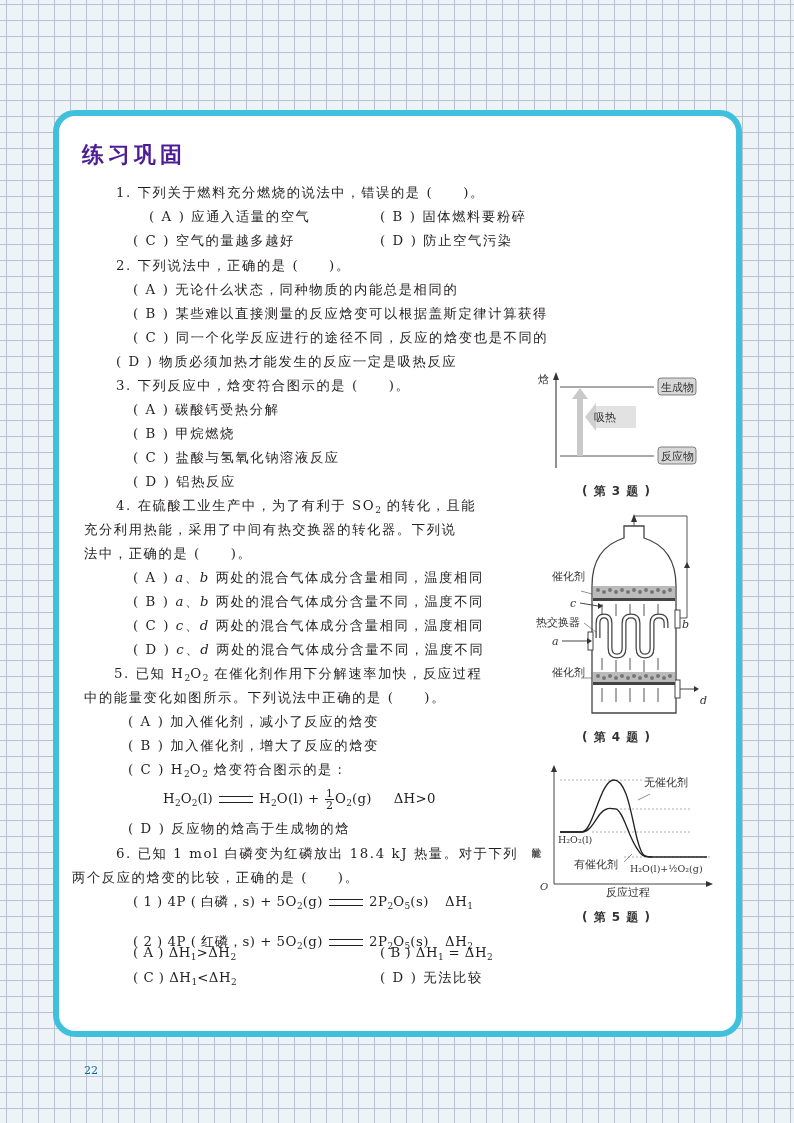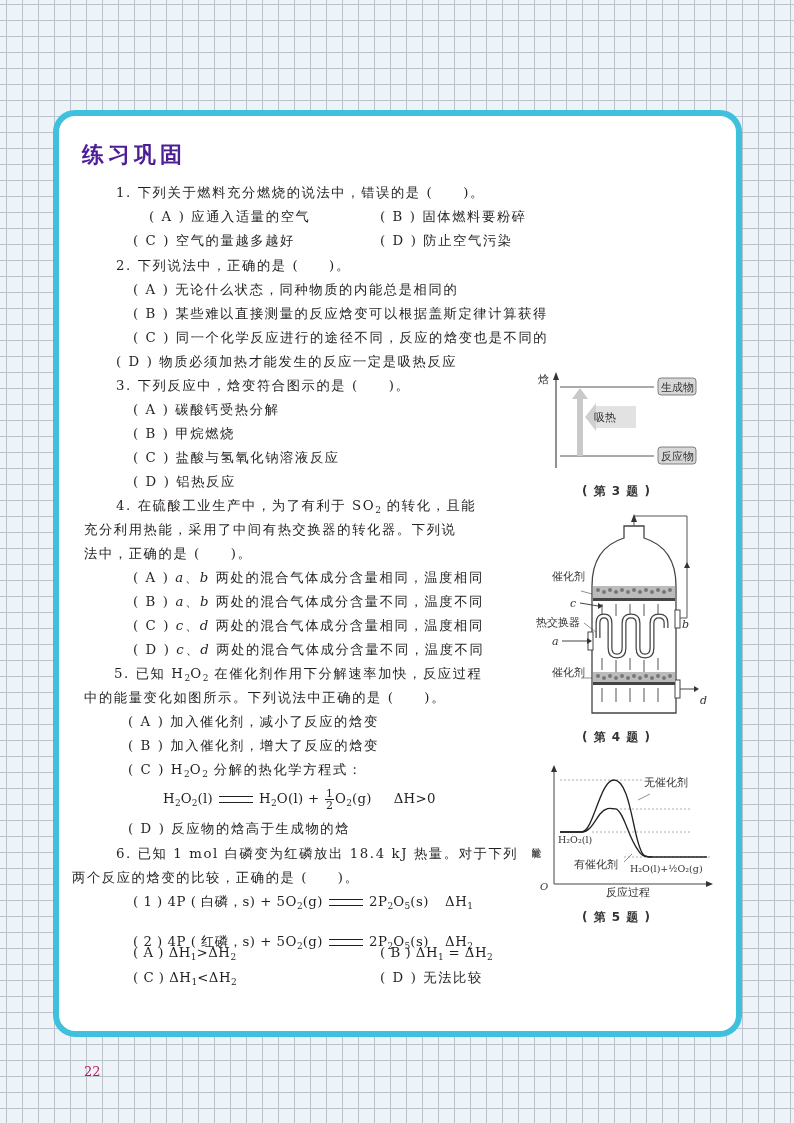--- a/index.html
+++ b/index.html
@@ -23,21 +23,21 @@
     font-weight:bold; font-size:22px; color:#4c1d95; letter-spacing:4px;
   }
   .line { position:absolute; font-size:13.3px; white-space:nowrap; letter-spacing:1.6px; line-height:16px; }
   sub { font-size:9px; vertical-align:-3px; line-height:0; letter-spacing:0; }
   i.v { font-style:italic; }
   .frac { display:inline-block; vertical-align:middle; text-align:center; font-size:11px; line-height:11px; margin:0 1px; letter-spacing:0;}
   .frac span { display:block; }
   .frac .num { border-bottom:1px solid #231f20; padding:0 1px; }
   .eqsign { display:inline-block; width:34px; height:5px; border-top:1px solid #231f20; border-bottom:1px solid #231f20; vertical-align:middle; margin:0 6px; }
   .caption { position:absolute; font-family:"DejaVu Sans","Liberation Sans",sans-serif; font-weight:bold; font-size:12px; color:#333; letter-spacing:1px; }
-  .pageno { position:absolute; left:84px; top:1064px; font-size:13px; color:#be185d; }
+  .pageno { position:absolute; left:84px; top:1064px; font-size:11px; color:#0369a1; }
   svg text { font-family:"DejaVu Serif","Liberation Serif",serif; }
 </style>
 </head>
 <body>
 
 <div class="card"></div>
 
 <div class="title">练习巩固</div>
 
 <div class="line" style="left:116px;top:185px;">1. 下列关于燃料充分燃烧的说法中，错误的是 (　　)。</div>
@@ -63,21 +63,21 @@
 <div class="line" style="left:84px;top:546px;">法中，正确的是 (　　)。</div>
 <div class="line" style="left:133px;top:570px;"><span>( A ) </span><i class="v">a</i><span>、</span><i class="v">b</i><span> 两处的混合气体成分含量相同，温度相同</span></div>
 <div class="line" style="left:133px;top:594px;"><span>( B ) </span><i class="v">a</i><span>、</span><i class="v">b</i><span> 两处的混合气体成分含量不同，温度不同</span></div>
 <div class="line" style="left:133px;top:618px;"><span>( C ) </span><i class="v">c</i><span>、</span><i class="v">d</i><span> 两处的混合气体成分含量相同，温度相同</span></div>
 <div class="line" style="left:133px;top:642px;"><span>( D ) </span><i class="v">c</i><span>、</span><i class="v">d</i><span> 两处的混合气体成分含量不同，温度不同</span></div>
 
 <div class="line" style="left:114px;top:666px;"><span>5. 已知 H</span><sub>2</sub><span>O</span><sub>2</sub><span> 在催化剂作用下分解速率加快，反应过程</span></div>
 <div class="line" style="left:84px;top:690px;">中的能量变化如图所示。下列说法中正确的是 (　　)。</div>
 <div class="line" style="left:128px;top:714px;">( A ) 加入催化剂，减小了反应的焓变</div>
 <div class="line" style="left:128px;top:738px;">( B ) 加入催化剂，增大了反应的焓变</div>
-<div class="line" style="left:128px;top:762px;"><span>( C ) H</span><sub>2</sub><span>O</span><sub>2</sub><span> 分解的热化学方程式：</span></div>
+<div class="line" style="left:128px;top:762px;"><span>( C ) H</span><sub>2</sub><span>O</span><sub>2</sub><span> 焓变符合图示的是：</span></div>
 <div class="line" style="left:163px;top:786px;letter-spacing:0.3px;line-height:26px;">
   <span>H</span><sub>2</sub><span>O</span><sub>2</sub><span>(l)</span><span class="eqsign"></span><span>H</span><sub>2</sub><span>O(l) + </span><span class="frac"><span class="num">1</span><span>2</span></span><span>O</span><sub>2</sub><span>(g)</span><span style="margin-left:22px;">ΔH&gt;0</span>
 </div>
 <div class="line" style="left:128px;top:821px;">( D ) 反应物的焓高于生成物的焓</div>
 
 <div class="line" style="left:116px;top:846px;">6. 已知 1 mol 白磷变为红磷放出 18.4 kJ 热量。对于下列</div>
 <div class="line" style="left:72px;top:870px;text-align:right;">两个反应的焓变的比较，正确的是 (　　)。</div>
 <div class="line" style="left:133px;top:894px;letter-spacing:0.5px;">
   <span>( 1 ) 4P ( 白磷，s) + 5O</span><sub>2</sub><span>(g)</span><span class="eqsign"></span><span>2P</span><sub>2</sub><span>O</span><sub>5</sub><span>(s)</span><span style="margin-left:16px;">ΔH</span><sub>1</sub>
 </div>

